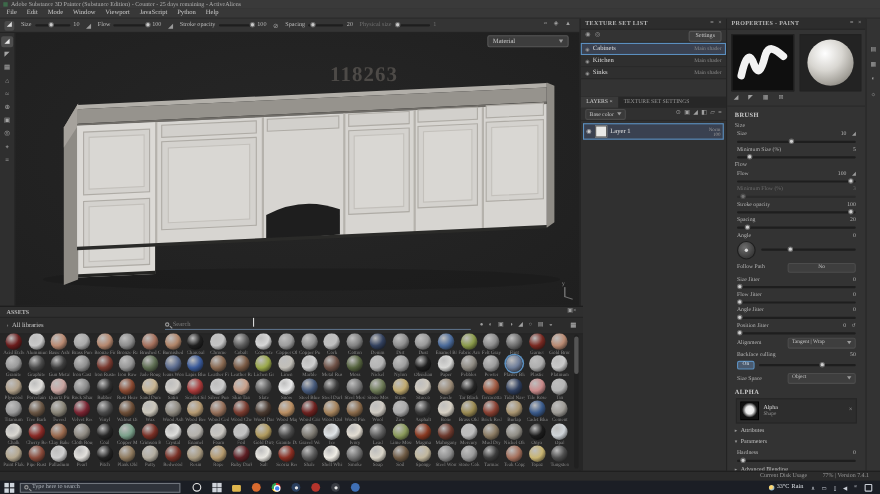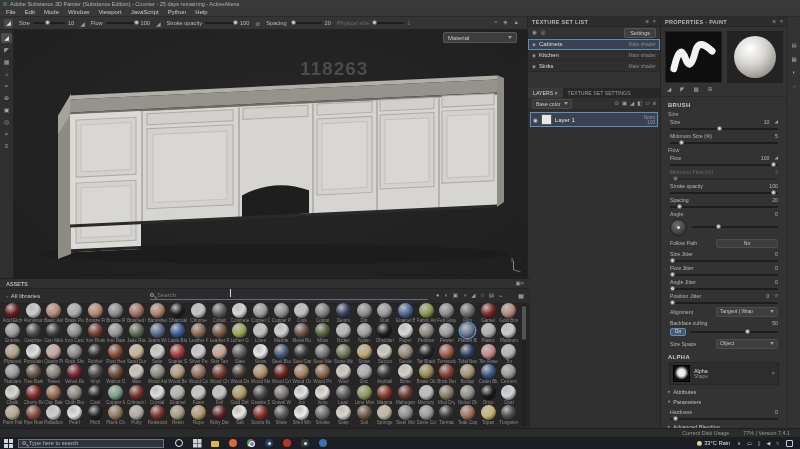--- a/index.html
+++ b/index.html
@@ -1,17 +1,17 @@
 <!DOCTYPE html>
 <html><head>
 <meta charset="utf-8">
 <style>
 *{margin:0;padding:0;box-sizing:border-box}
 body{background:#111}
-.app{position:relative;width:800px;height:449px;background:#2b2b2b;font-family:Liberation Sans, sans-serif;color:#c6c6c6;overflow:hidden}
+.app{position:relative;width:800px;height:449px;background:#2b2b2b;font-family:Liberation Serif, serif;color:#c6c6c6;overflow:hidden}
 
 #titlebar{position:absolute;left:0;top:0;width:800px;height:8px;background:#3a3a3a;display:flex;align-items:center;gap:3px;padding:0 3px}
 .app-icon{width:4px;height:4px;background:#3d6a4a}
 #titlebar .t{font-size:5.5px;color:#b0b0b0;white-space:nowrap}
 #menubar{position:absolute;left:0;top:8px;width:800px;height:9px;background:#383838;display:flex;align-items:center;gap:9px;padding:0 6px;border-bottom:1px solid #2a2a2a}
 .menu-item{font-size:6px;color:#c9c9c9}
 #toolbar{position:absolute;left:0;top:17px;width:527px;height:13px;background:#343434;border-bottom:1px solid #232323;display:flex;align-items:center;gap:6px;padding:0 4px}
 .tb-toolicon{width:9px;height:9px;background:#4a4a4a;border-radius:2px;color:#ddd;font-size:6px;line-height:9px;text-align:center}
 .tb-group{display:flex;align-items:center;gap:3px}
 .tb-lab{font-size:5.6px;color:#b9b9b9;white-space:nowrap}

